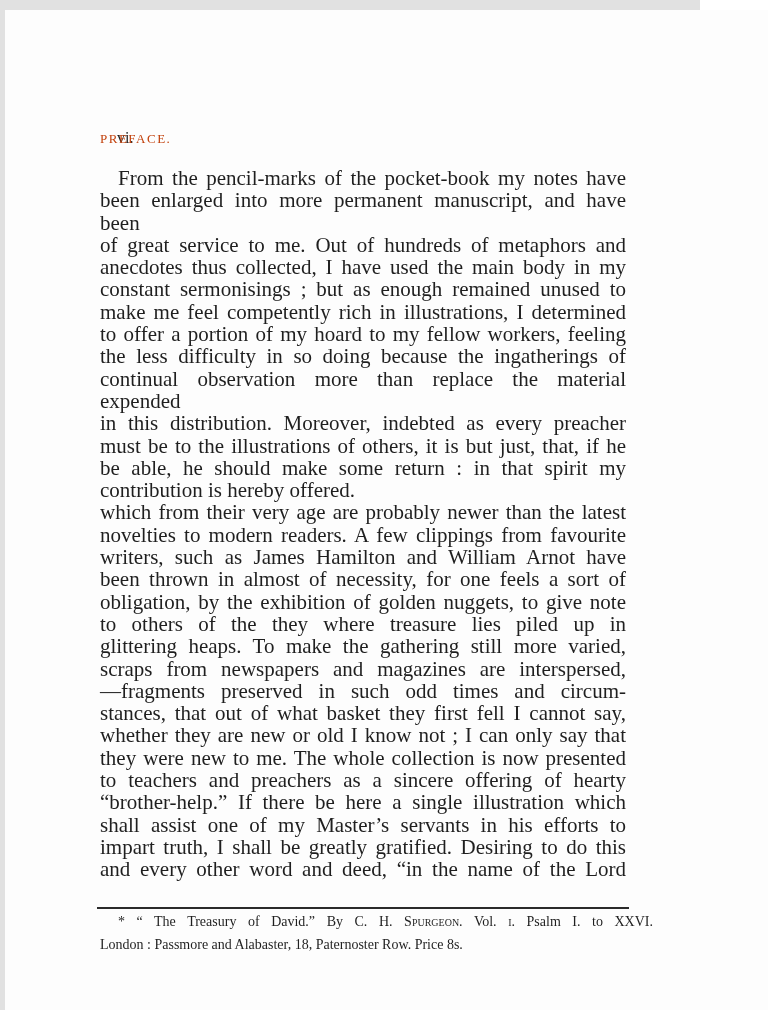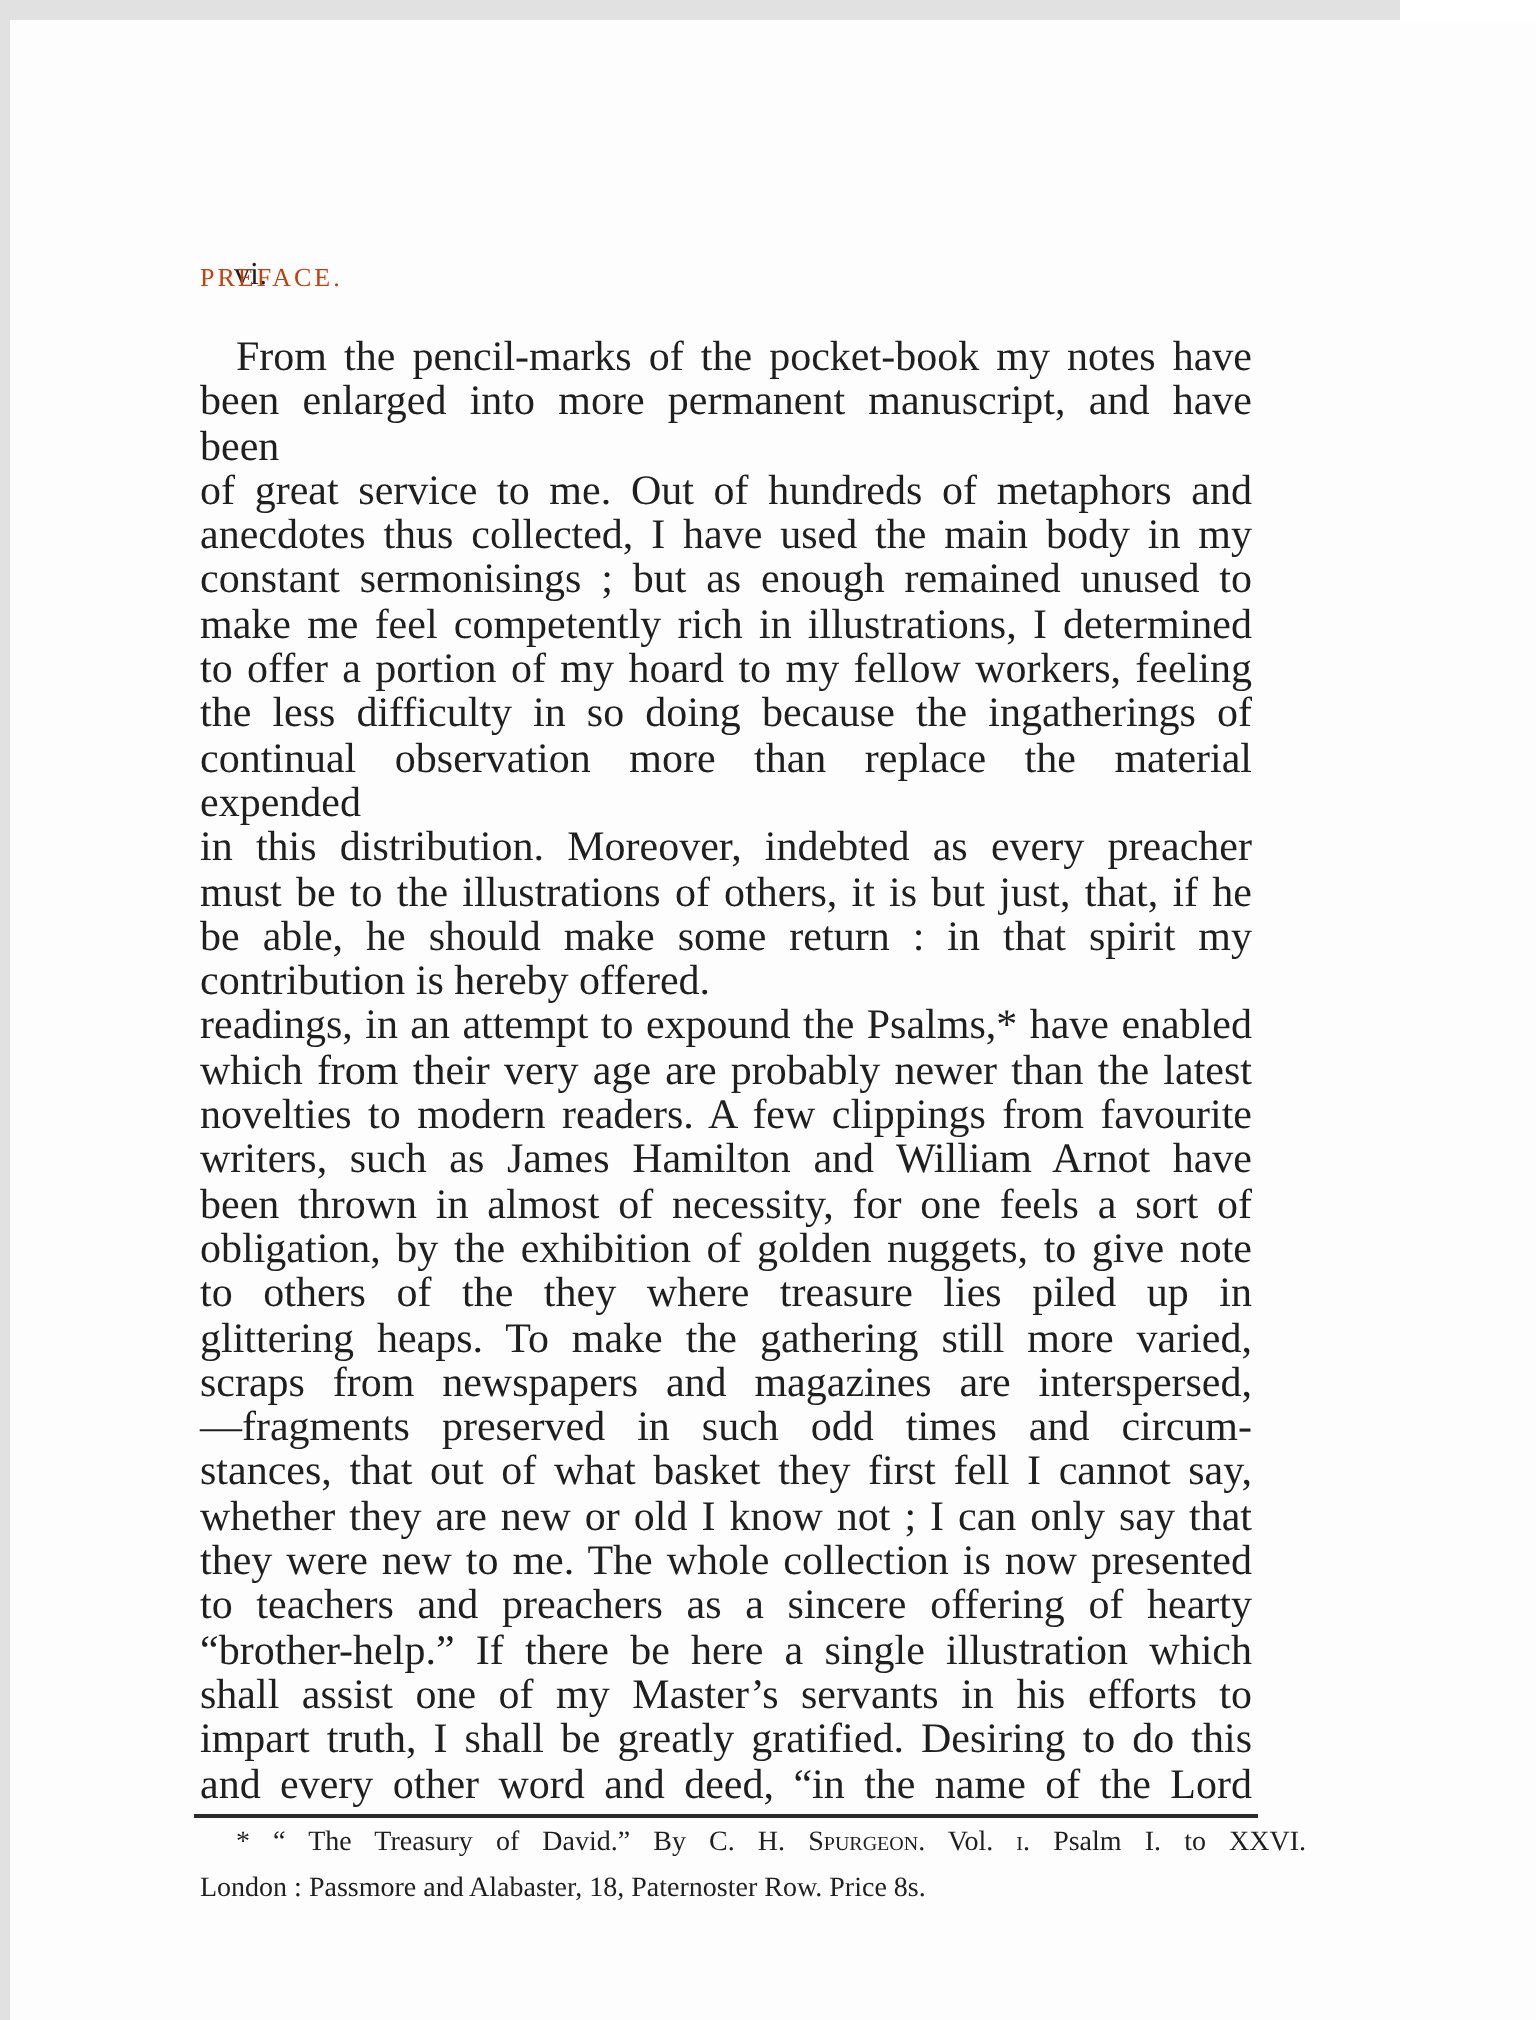--- a/index.html
+++ b/index.html
@@ -98,21 +98,20 @@
         <div class="line"><span>make me feel competently rich in illustrations, I determined</span></div>
         <div class="line"><span>to offer a portion of my hoard to my fellow workers, feeling</span></div>
         <div class="line"><span>the less difficulty in so doing because the ingatherings of</span></div>
         <div class="line"><span>continual observation more than replace the material expended</span></div>
         <div class="line"><span>in this distribution.  Moreover, indebted as every preacher</span></div>
         <div class="line"><span>must be to the illustrations of others, it is but just, that, if he</span></div>
         <div class="line"><span>be able, he should make some return : in that spirit my</span></div>
         <div class="line last"><span>contribution is hereby offered.</span></div>
       </div>
       <div class="paragraph">
-        <div class="line"><span>readings, in an attempt to expound the Psalms,* have enabled</span></div>
         <div class="line"><span>which from their very age are probably newer than the latest</span></div>
         <div class="line"><span>novelties to modern readers.  A few clippings from favourite</span></div>
         <div class="line"><span>writers, such as James Hamilton and William Arnot have</span></div>
         <div class="line"><span>been thrown in almost of necessity, for one feels a sort of</span></div>
         <div class="line"><span>obligation, by the exhibition of golden nuggets, to give note</span></div>
         <div class="line"><span>to others of the they where treasure lies piled up in</span></div>
         <div class="line"><span>glittering heaps.  To make the gathering still more varied,</span></div>
         <div class="line"><span>scraps from newspapers and magazines are interspersed,</span></div>
         <div class="line"><span>—fragments preserved in such odd times and circum-</span></div>
         <div class="line"><span>stances, that out of what basket they first fell I cannot say,</span></div>

